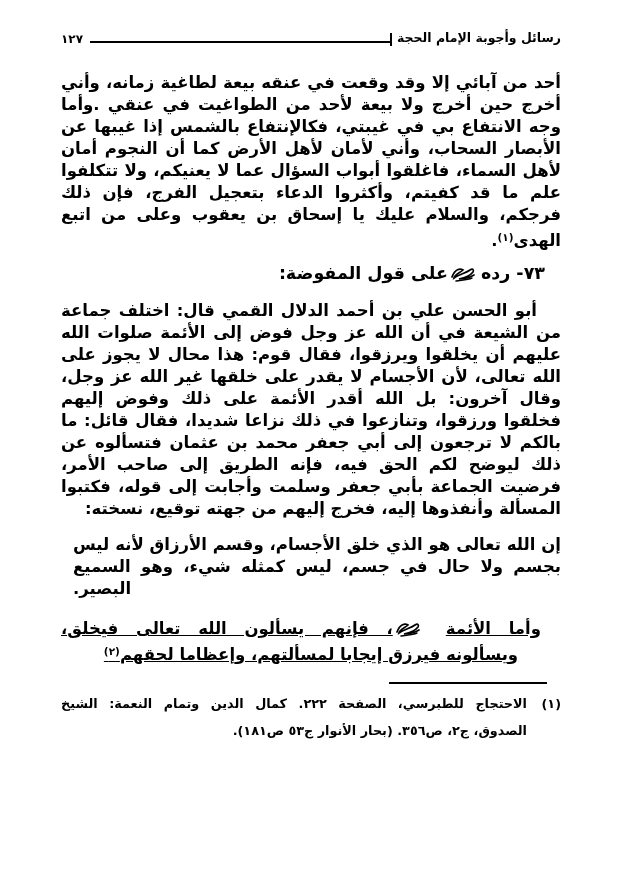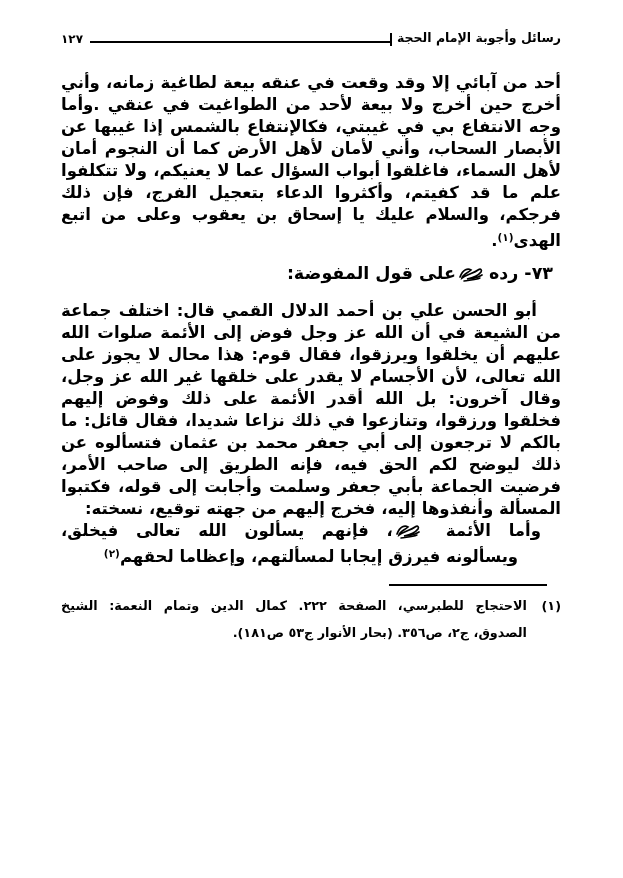--- a/index.html
+++ b/index.html
@@ -19,23 +19,23 @@
   
   .header{display:flex;align-items:flex-end;height:22px;margin-bottom:26px;}
   .header-title{font-size:12.5px;line-height:1;white-space:nowrap;padding-bottom:2px;text-align:right;}
   .header-tick{width:2px;height:13px;background:#000;margin-right:5px;flex:0 0 auto;}
   .header-rule{flex:1 1 auto;border-bottom:2px solid #000;margin-bottom:3px;}
   .page-number{font-size:12px;line-height:1;white-space:nowrap;margin-right:7px;padding-bottom:1px;}
   
   .para{margin:0;font-size:16.5px;line-height:22px;text-align:justify;}
   .para.indent{text-indent:24px;margin-top:12px;}
   .p2{margin-top:6px;}
-  .section-heading{margin:6px 8px 0;font-size:17.5px;line-height:30px;text-align:right;font-weight:bold;}
+  .section-heading{margin:6px 16px 0;font-size:17.5px;line-height:30px;text-align:right;font-weight:bold;}
   .quote{margin-top:14px;padding-left:12px;text-align:justify;text-align-last:left;}
-  .p4{margin-top:0;text-indent:20px;text-align:justify;text-align-last:center;}
+  .p4{margin-top:18px;text-indent:20px;text-align:justify;text-align-last:center;text-decoration:underline;}
   .fnref{font-size:10.5px;vertical-align:5px;white-space:nowrap;}
   .honorific{display:inline-block;vertical-align:-3px;margin:0 5px 0 2px;line-height:0;}
   
   .fn-separator{width:158px;height:2px;background:#000;margin:16px 14px 0 auto;}
   .footnotes{margin-top:6px;font-size:12.8px;line-height:27px;}
   .footnote{display:flex;}
   .fn-marker{flex:0 0 34px;white-space:nowrap;}
   .fn-text{flex:1 1 auto;text-align:justify;}
 </style>
 </head>
@@ -52,20 +52,21 @@
 
   <p class="para"><span>أحد من آبائي إلا وقد وقعت في عنقه بيعة لطاغية زمانه، وأني أخرج حين أخرج ولا بيعة لأحد من الطواغيت في عنقي .وأما وجه الانتفاع بي في غيبتي، فكالإنتفاع بالشمس إذا غيبها عن الأبصار السحاب، وأني لأمان لأهل الأرض كما أن النجوم أمان لأهل السماء، فاغلقوا أبواب السؤال عما لا يعنيكم، ولا تتكلفوا علم ما قد كفيتم، وأكثروا الدعاء بتعجيل الفرج، فإن ذلك فرجكم، والسلام عليك يا إسحاق بن يعقوب وعلى من اتبع الهدى</span><span class="fnref">(١)</span><span>.</span></p>
 
   <h2 class="section-heading"><span>٧٣- رده</span><span class="honorific"><svg viewBox="0 0 26 16" width="26" height="16" aria-hidden="true">
           <path d="M2 11 C5 3 10 2 13 4 C10 7 5 8 4 12 C10 8 16 7 20 4 C23 2 24 4 23 6 C20 10 14 12 9 13 C14 13 19 12 24 9" fill="none" stroke="#000" stroke-width="1.7" stroke-linecap="round"></path>
           <path d="M6 15 C11 14 17 14 22 12" fill="none" stroke="#000" stroke-width="1.4" stroke-linecap="round"></path>
         </svg></span><span>على قول المفوضة:</span></h2>
 
   <p class="para indent p2"><span>أبو الحسن علي بن أحمد الدلال القمي قال: اختلف جماعة من الشيعة في أن الله عز وجل فوض إلى الأئمة صلوات الله عليهم أن يخلقوا ويرزقوا، فقال قوم: هذا محال لا يجوز على الله تعالى، لأن الأجسام لا يقدر على خلقها غير الله عز وجل، وقال آخرون: بل الله أقدر الأئمة على ذلك وفوض إليهم فخلقوا ورزقوا، وتنازعوا في ذلك نزاعا شديدا، فقال قائل: ما بالكم لا ترجعون إلى أبي جعفر محمد بن عثمان فتسألوه عن ذلك ليوضح لكم الحق فيه، فإنه الطريق إلى صاحب الأمر، فرضيت الجماعة بأبي جعفر وسلمت وأجابت إلى قوله، فكتبوا المسألة وأنفذوها إليه، فخرج إليهم من جهته توقيع، نسخته:</span></p>
 
+  <p class="para quote"><span>إن الله تعالى هو الذي خلق الأجسام، وقسم الأرزاق لأنه ليس بجسم ولا حال في جسم، ليس كمثله شيء، وهو السميع البصير.</span></p>
 
   <p class="para p4"><span>وأما الأئمة</span><span class="honorific"><svg viewBox="0 0 26 16" width="26" height="16" aria-hidden="true">
           <path d="M2 11 C5 3 10 2 13 4 C10 7 5 8 4 12 C10 8 16 7 20 4 C23 2 24 4 23 6 C20 10 14 12 9 13 C14 13 19 12 24 9" fill="none" stroke="#000" stroke-width="1.7" stroke-linecap="round"></path>
           <path d="M6 15 C11 14 17 14 22 12" fill="none" stroke="#000" stroke-width="1.4" stroke-linecap="round"></path>
         </svg></span><span>، فإنهم يسألون الله تعالى فيخلق، ويسألونه فيرزق إيجابا لمسألتهم، وإعظاما لحقهم</span><span class="fnref">(٢)</span></p>
 
   <div class="fn-separator"></div>
   <div class="footnotes">
     <div class="footnote">
       <span class="fn-marker">(١)</span>

